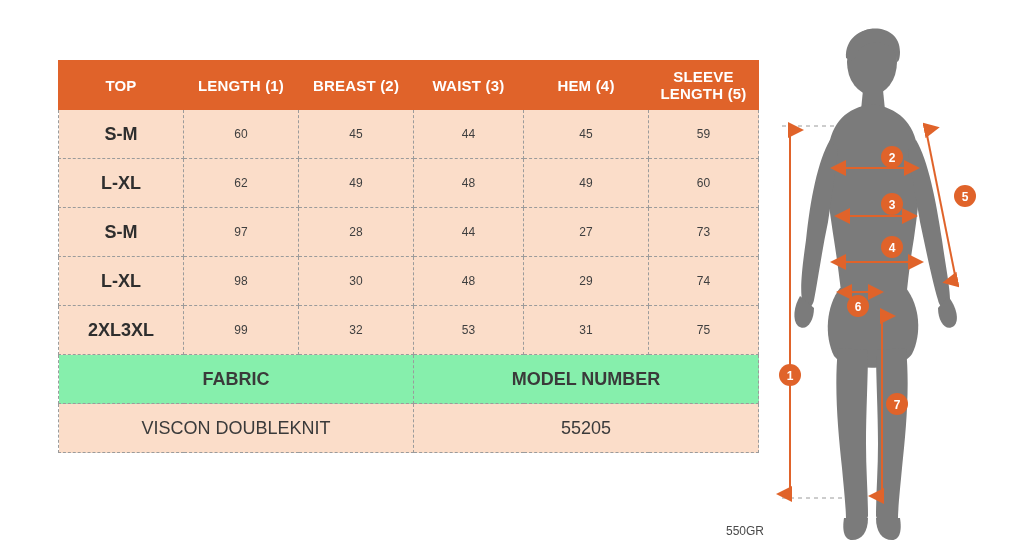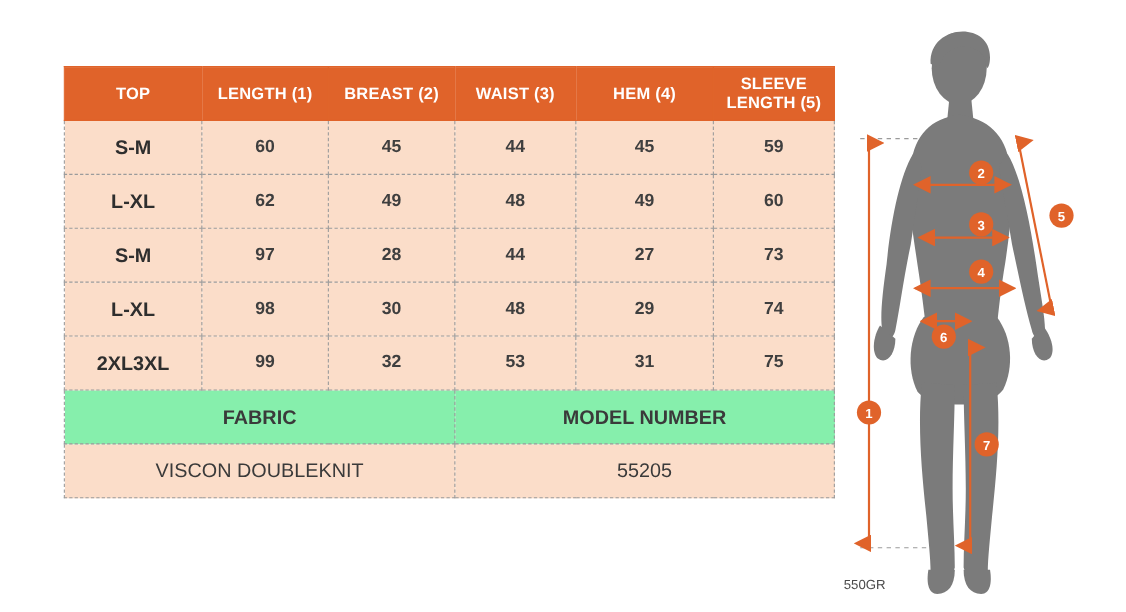--- a/index.html
+++ b/index.html
@@ -52,23 +52,23 @@
     line-height: 17px;
   }
   tr.data td {
     background: #fbddc9;
   }
   tr.data td.label {
     font-weight: bold;
     color: #2e2e2e;
   }
   tr.data td.num {
-    font-weight: bold;
+    font-weight: normal;
     color: #3f3f3f;
-    font-size: 16px;
+    font-size: 12px;
   }
   td.footer-hdr {
     background: #86efac;
     color: #ffffff;
     font-weight: bold;
     font-size: 15px;
     border: 1px solid #e0632a;
   }
   td.footer-val {
     background: #fbddc9;
@@ -86,21 +86,20 @@
   }
   #figure svg { display: block; }
 
   #weight-note {
     position: absolute;
     left: 726px;
     top: 524px;
     font-size: 12px;
     color: #4a4a4a;
     font-family: "Liberation Sans", sans-serif;
-    margin-left: 41px;
   }
 
   .badge-text {
     font-size: 12px;
     font-weight: bold;
     fill: #ffffff;
     font-family: "Liberation Sans", sans-serif;
   }
 </style>
 </head>

